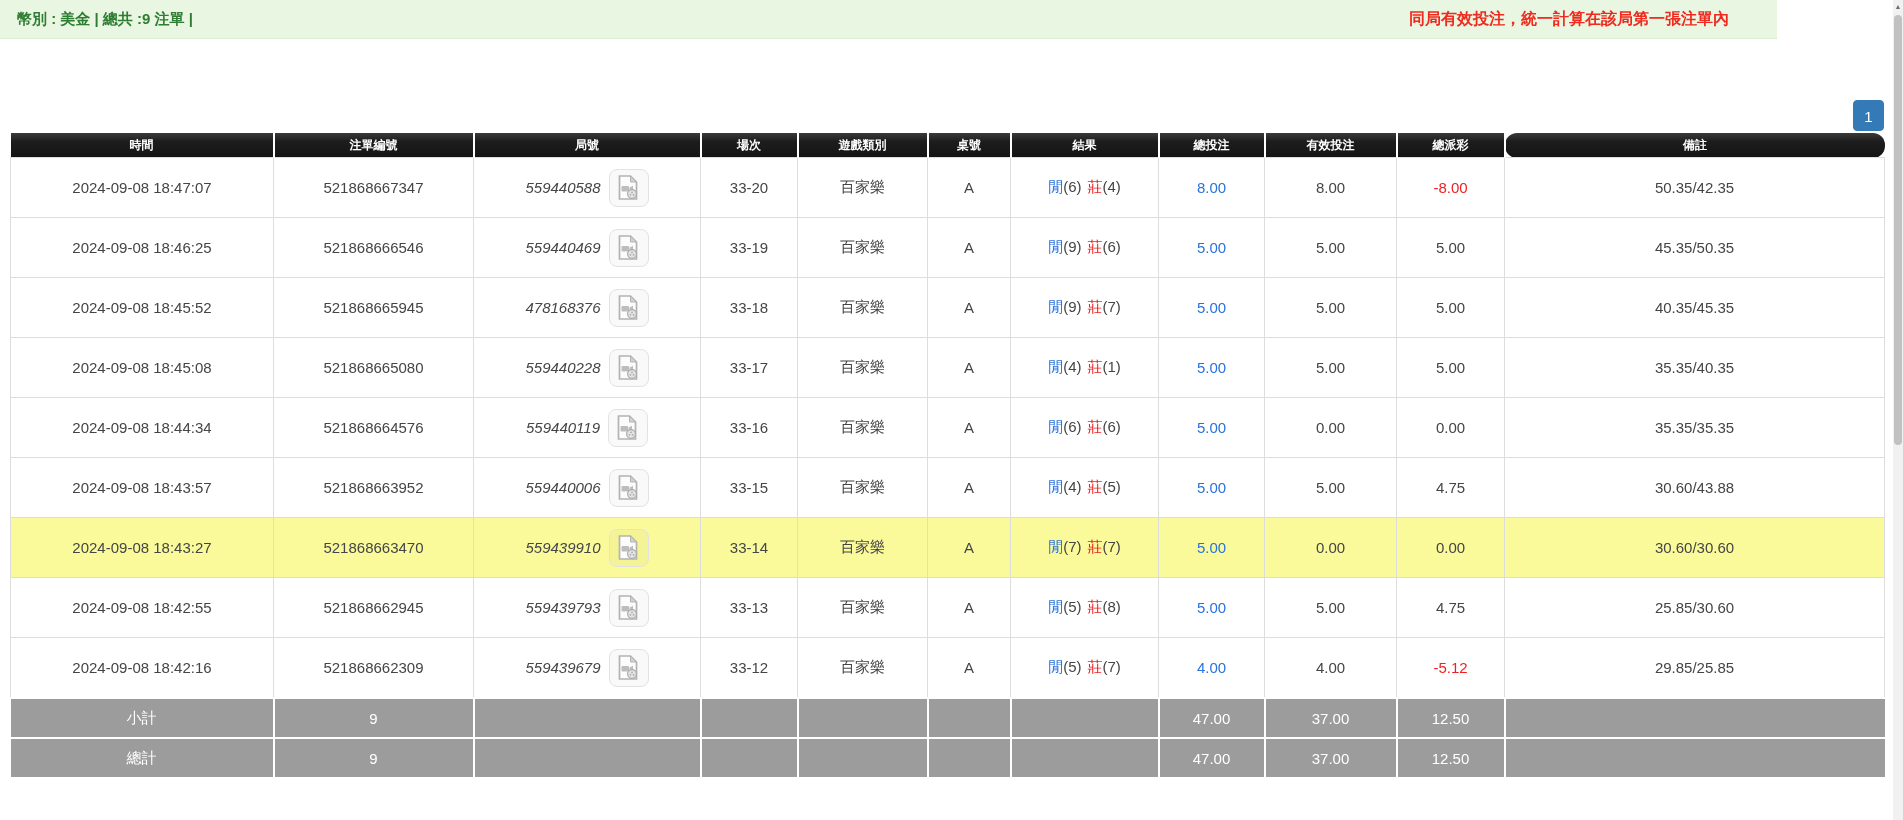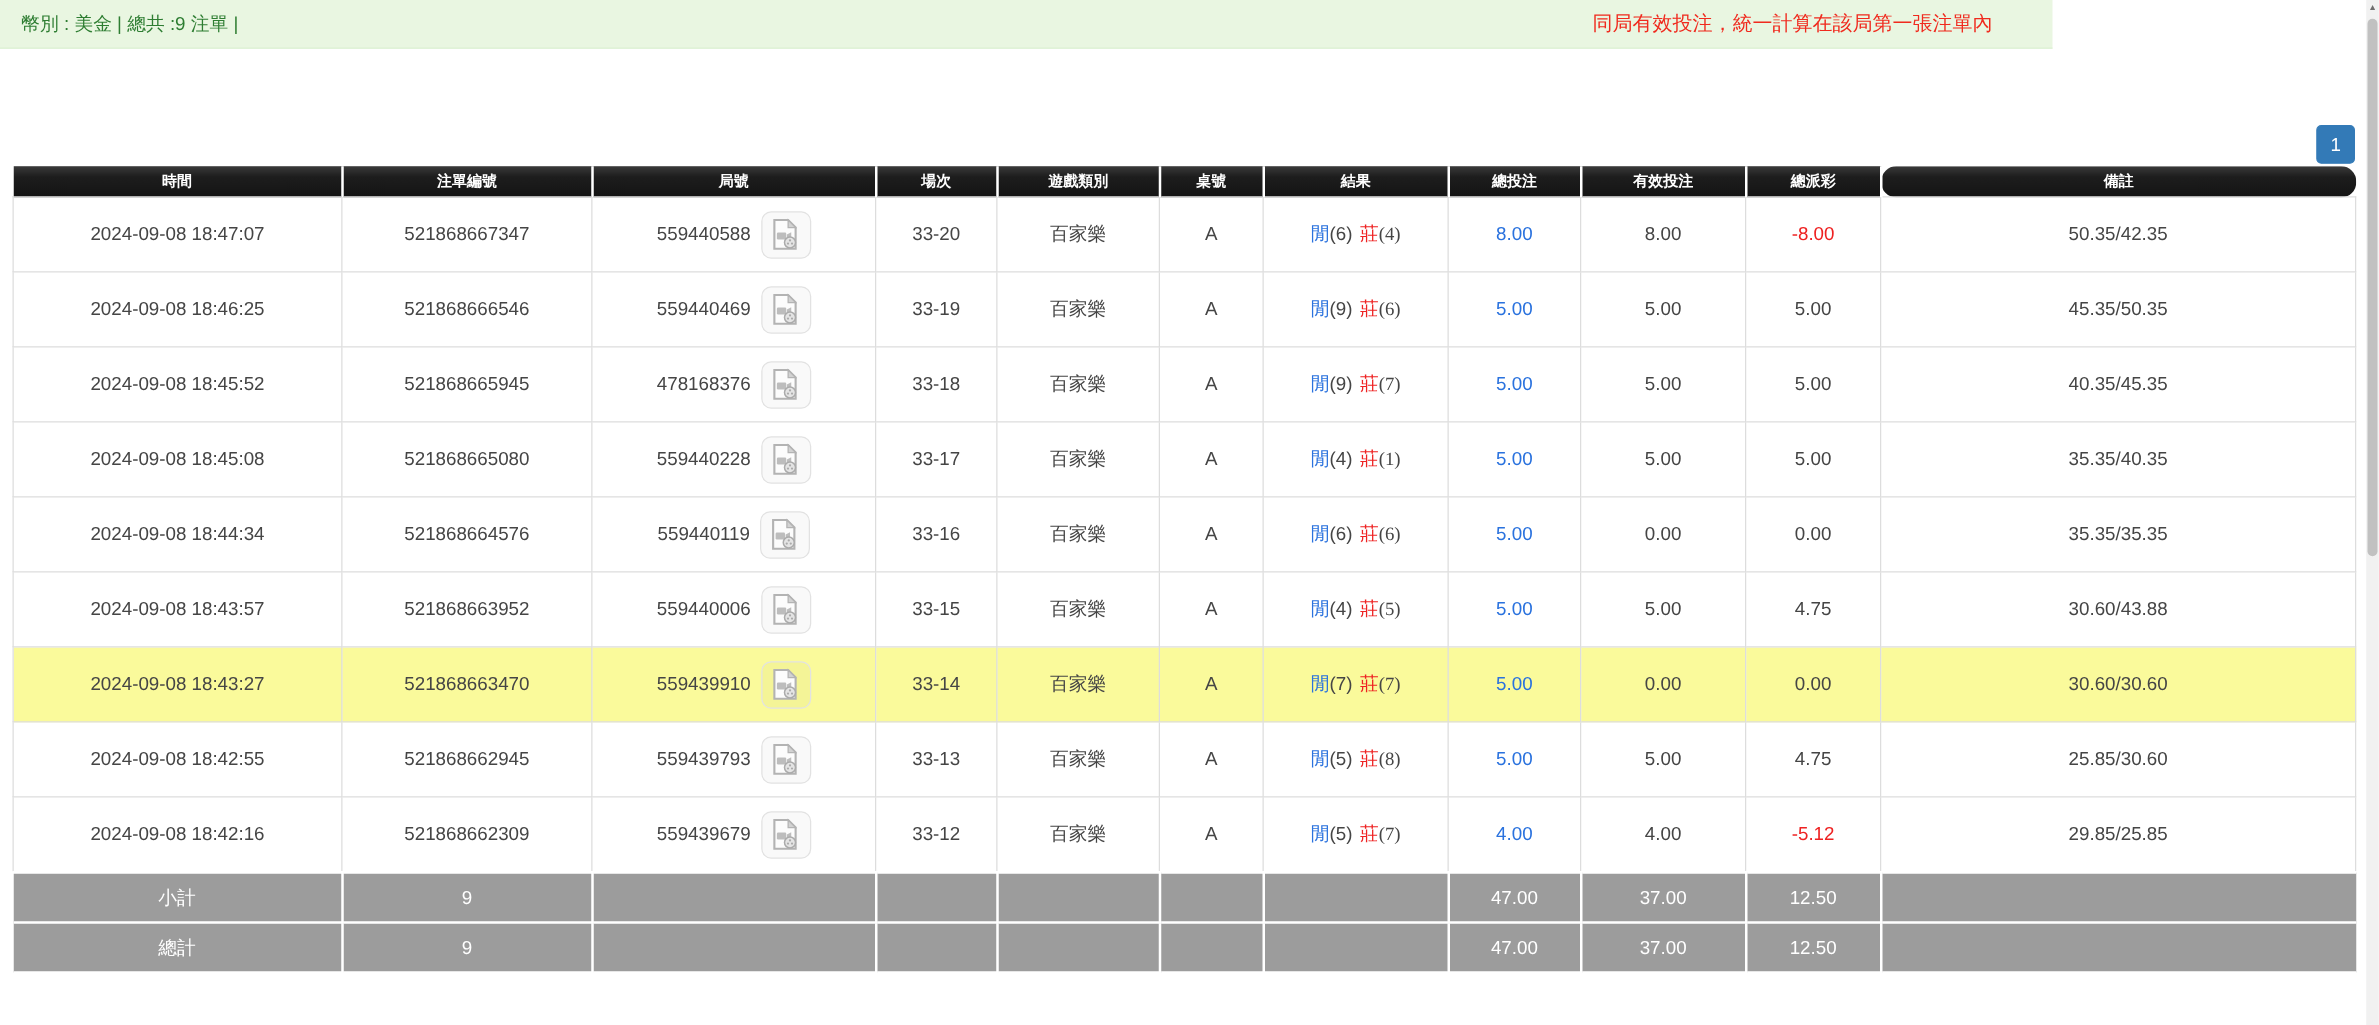--- a/index.html
+++ b/index.html
@@ -3,25 +3,26 @@
 <meta charset="utf-8">
 <style>
   html,body{margin:0;padding:0;}
   body{
     width:1903px;height:820px;position:relative;overflow:hidden;
     background:#fff;
     font-family:"Liberation Sans","DejaVu Sans",sans-serif;
   }
   
   .topbar{
-    position:absolute;top:0;left:0;width:1642px;height:39px;
+    position:absolute;top:0;left:0;width:1777px;height:39px;
     background:var(--bar-bg);
     display:flex;align-items:center;justify-content:space-between;
     box-sizing:border-box;padding:0 48px 0 17px;
     border-bottom:1px solid #dcefd2;
+    font-weight:bold;
   }
   .topbar .left{color:var(--bar-text-green);font-size:15px;}
   .topbar .right{color:var(--notice-red);font-size:16px;margin-left:38px;}
   
   .pagination{
     position:absolute;top:100px;left:10px;width:1874px;text-align:right;
   }
   .page-btn{
     display:inline-block;min-width:31px;height:31px;line-height:31px;
     background:var(--page-active-bg);color:#fff;font-size:15px;text-align:center;
@@ -45,22 +46,22 @@
   }
   tr.highlight td{background:var(--highlight-yellow);}
   tfoot td{
     height:38px;background:var(--footer-gray);color:#fff;font-size:15px;
     text-align:center;border:2px solid #fff;border-left:none;padding:0;
   }
   tfoot td:last-child{border-right:none;}
   .blue{color:var(--player-blue);}
   .red{color:var(--negative-red);}
   a.bet-link{color:var(--accent-blue);text-decoration:none;cursor:pointer;}
-  .banker-group{margin-left:6px;font-family:Liberation Serif, serif;}
-  .round-wrap{display:inline-flex;align-items:center;gap:8px;vertical-align:middle;}
+  .banker-group{margin-left:6px;}
+  .round-wrap{display:inline-flex;align-items:center;gap:8px;vertical-align:middle;font-style:italic;}
   .video-btn{
     width:40px;height:38px;border:1px solid #e2e2e2;border-radius:8px;
     background:rgba(0,0,0,0.025);display:inline-flex;align-items:center;justify-content:center;
     cursor:pointer;padding:0;
   }
   
   .scrollbar{position:absolute;top:0;right:0;width:10px;height:820px;background:#f1f1f1;}
   .scroll-arrow{width:10px;height:14px;color:#6e6e6e;font-size:7px;line-height:14px;text-align:center;}
   .scroll-thumb{position:absolute;top:15px;left:1px;width:8px;height:430px;background:#c1c1c1;border-radius:4px;}
 </style>

